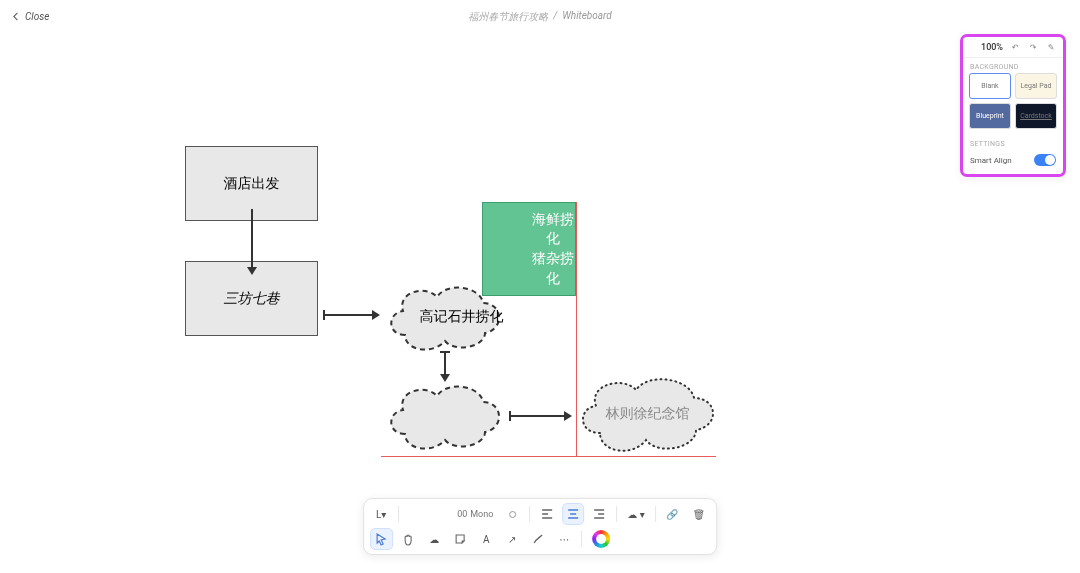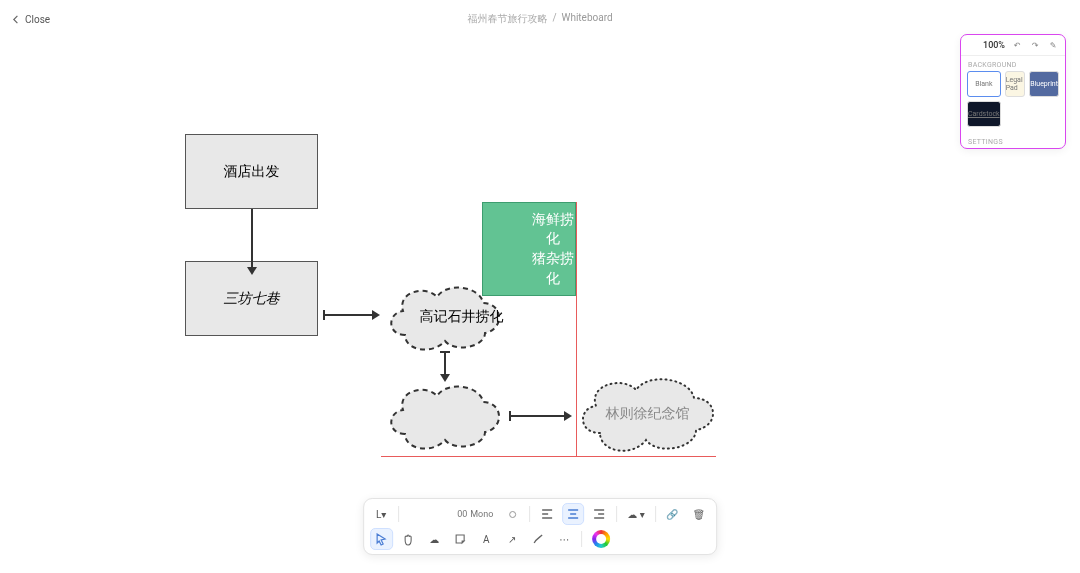--- a/index.html
+++ b/index.html
@@ -1,18 +1,18 @@
 <!DOCTYPE html>
 <html><head>
 <meta charset="utf-8">
 <style>
   * { box-sizing: border-box; margin: 0; padding: 0; font-family: -apple-system, BlinkMacSystemFont, "Segoe UI", Roboto, sans-serif; }
   body { width: 1080px; height: 573px; background: #fff; position: relative; overflow: hidden; }
 
-  .header { height: 39px; display: flex; align-items: center; padding: 0 12px; border-bottom: 1px solid #14b8a6; font-size: 10px; color: #555; }
+  .header { height: 39px; display: flex; align-items: center; padding: 0 12px; border-bottom: 6px solid #14b8a6; font-size: 10px; color: #555; font-style: italic; }
   .close-btn { display: flex; align-items: center; gap: 4px; cursor: pointer; }
   .close-btn svg { width: 9px; height: 9px; }
   .title-area { position:absolute; left:50%; transform:translateX(-50%); display:flex; gap:5px; color:#aaa; }
   .title-area .active { color:#999; }
 
   
   .canvas { position: absolute; top: 26px; left: 0; right: 0; bottom: 0; background:#fff; }
 
   .shape { position:absolute; display:flex; align-items:center; justify-content:center; font-size:14px; text-align:center; line-height:1.4; }
   .rect { background:#e8e8e8; border:1.5px solid #555; }
@@ -22,26 +22,26 @@
   .cloud-label{ position:absolute; display:flex; align-items:center; justify-content:center; font-size:14px; pointer-events:none; }
 
   
   .sel-line{ position:absolute; background:#e85b5b; }
 
   
   .arrow-line { position:absolute; background:#333; }
   .arrow-head { position:absolute; width:0; height:0; border-style:solid; }
 
   
-  .right-panel{ position:absolute; top:34px; right:14px; width:106px; background:#fff; border:1px solid #d946ef; border-radius:7px; box-shadow:0 2px 8px rgba(0,0,0,0.06); font-size:8px; color:#888; }
+  .right-panel{ position:absolute; top:34px; right:14px; width:106px; background:#fff; border:3px solid #d946ef; border-radius:7px; box-shadow:0 2px 8px rgba(0,0,0,0.06); font-size:8px; color:#888; }
   .rp-top{ display:flex; align-items:center; justify-content:flex-end; gap:6px; padding:4px 6px; border-bottom:1px solid #eee;}
   .rp-zoom{ font-size:9px; color:#333; font-weight:500;}
   .rp-ico{ width:12px; height:12px; display:flex; align-items:center; justify-content:center; color:#888;}
   .rp-section-label{ padding:5px 7px 2px; font-size:7px; letter-spacing:0.3px; color:#aaa; }
-  .rp-grid{ display:grid; grid-template-columns:1fr 1fr 1fr; gap:4px; padding:0 6px 6px;}
+  .rp-grid{ display:grid; grid-template-columns:1fr 1fr; gap:4px; padding:0 6px 6px;}
   .rp-card{ height:26px; border:1px solid #ddd; border-radius:3px; display:flex; align-items:center; justify-content:center; font-size:7px; color:#777; cursor:pointer;}
   .rp-card.selected{ border-color:#5b8def; }
   .rp-card.legal{ background:#fbf6e3; }
   .rp-card.blueprint{ background:#536aa0; color:#fff;}
   .rp-card.cardstock{ background:#0f172a;text-decoration:underline; }
   .rp-settings{ padding:4px 7px 8px; display:flex; align-items:center; justify-content:space-between; font-size:8px; color:#555;}
   .toggle{ width:22px; height:12px; background:#3b82f6; border-radius:6px; position:relative; cursor:pointer;}
   .toggle::after{content:""; position:absolute; right:1px; top:1px; width:10px; height:10px; background:#fff; border-radius:50%;}
 
   
@@ -70,21 +70,21 @@
     <span>/</span>
     <span class="active">Whiteboard</span>
   </div>
 </div>
 
 <div class="canvas">
 
   <div class="sel-line" style="left:576px; top:176px; width:1px; height:254px;"></div>
   <div class="sel-line" style="left:381px; top:430px; width:335px; height:1px;"></div>
 
-  <div class="shape rect" style="left:185px; top:108px; width:133px; height:75px;">
+  <div class="shape rect" style="left:185px; top:120px; width:133px; height:75px;">
     <span>酒店出发</span>
   </div>
 
   <div class="shape rect" style="left:185px; top:235px; width:133px; height:75px;font-style:italic;">
     <span>三坊七巷</span>
   </div>
 
   <div class="shape green-rect" style="left:482px; top:176px; width:94px; height:94px;padding-left:48px;">
     <div>
       <div>海鲜捞化</div>
@@ -143,20 +143,24 @@
         <span>Legal Pad</span>
       </div>
     <div class="rp-card blueprint">
         <span>Blueprint</span>
       </div>
     <div class="rp-card cardstock">
         <span>Cardstock</span>
       </div>
   </div>
   <div class="rp-section-label">SETTINGS</div>
+  <div class="rp-settings">
+    <span>Smart Align</span>
+    <div class="toggle"></div>
+  </div>
 </div>
 
 <div class="bottom-bar">
 
   <div class="bb-row">
     <div class="bb-btn"><span>L</span> ▾</div>
     <div class="bb-divider"></div>
     <div class="bb-btn bb-mono">
       <span>00</span>
       <span>Mono</span>

